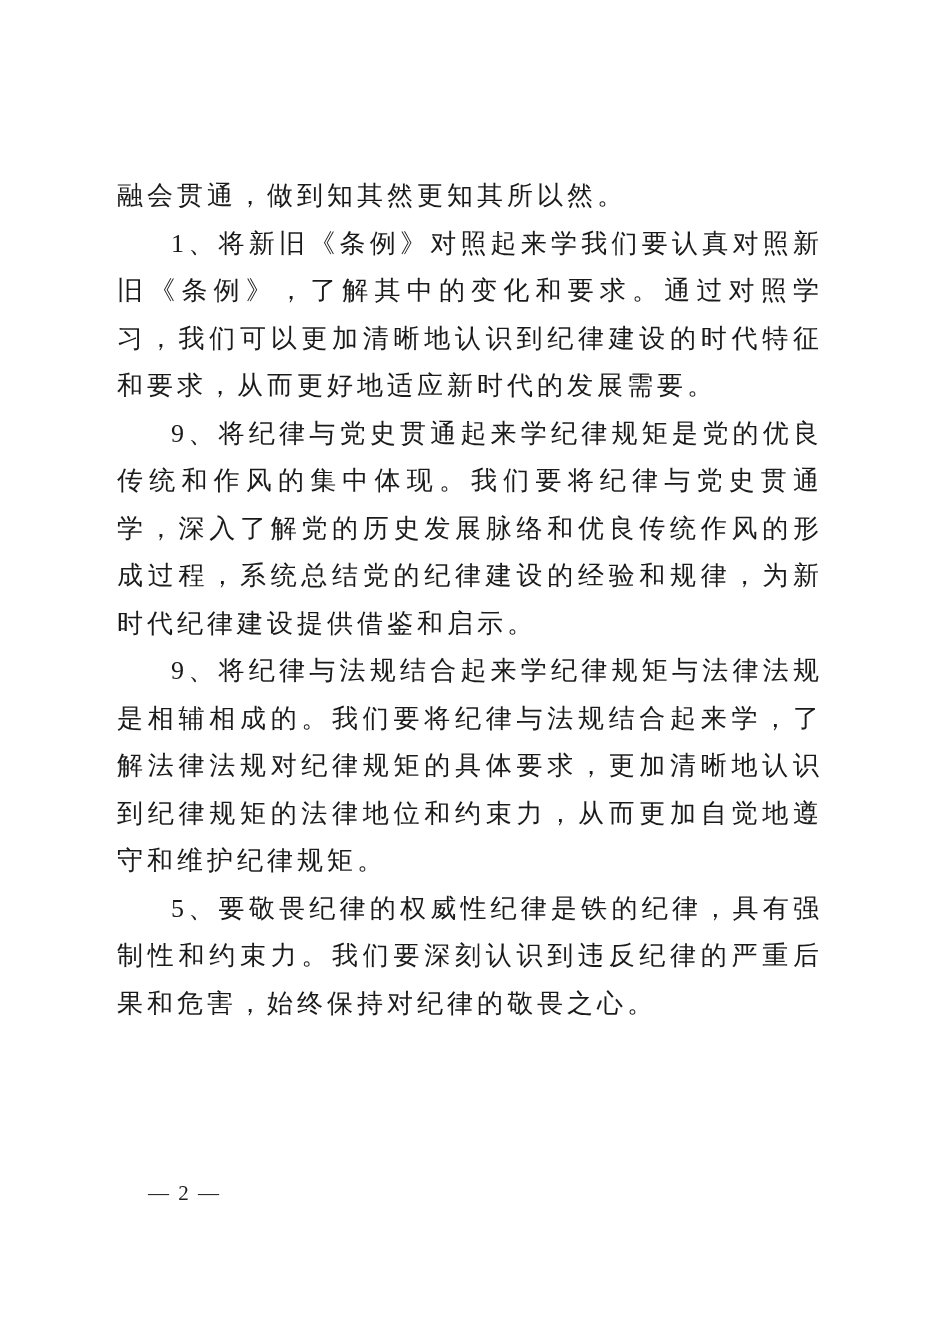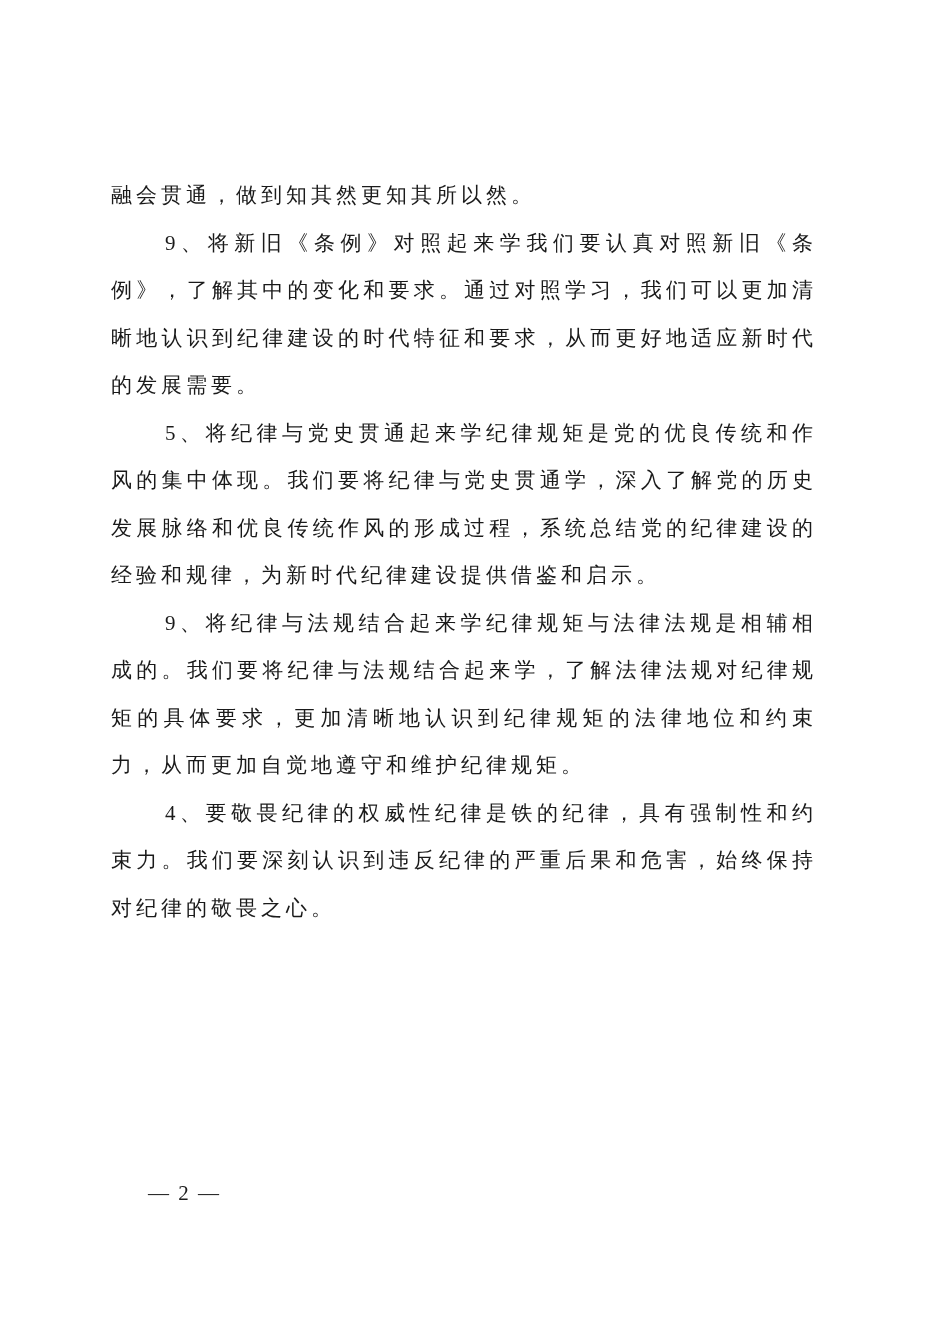--- a/index.html
+++ b/index.html
@@ -13,23 +13,23 @@
     height: 1344px;
     margin: 0 auto;
     background: #ffffff;
     overflow: hidden;
     font-family: "Liberation Serif", "DejaVu Serif", serif;
     color: #1a1a1a;
   }
   .content {
     position: absolute;
     top: 172px;
-    left: 111px;
+    left: 117px;
     width: 706px;
-    font-size: 21px;
+    font-size: 26px;
     line-height: 47.5px;
     letter-spacing: 4px;
     text-align: justify;
     text-justify: inter-character;
   }
   .content p {
     margin: 0;
     padding: 0;
   }
   .content p.indent {
@@ -43,20 +43,20 @@
     letter-spacing: 2px;
     color: #1a1a1a;
   }
 </style>
 </head>
 <body>
 
 <div class="page">
   <div class="content">
     <p class="para">融会贯通，做到知其然更知其所以然。</p>
-    <p class="para indent">9、将新旧《条例》对照起来学我们要认真对照新旧《条例》，了解其中的变化和要求。通过对照学习，我们可以更加清晰地认识到纪律建设的时代特征和要求，从而更好地适应新时代的发展需要。</p>
-    <p class="para indent">5、将纪律与党史贯通起来学纪律规矩是党的优良传统和作风的集中体现。我们要将纪律与党史贯通学，深入了解党的历史发展脉络和优良传统作风的形成过程，系统总结党的纪律建设的经验和规律，为新时代纪律建设提供借鉴和启示。</p>
+    <p class="para indent">1、将新旧《条例》对照起来学我们要认真对照新旧《条例》，了解其中的变化和要求。通过对照学习，我们可以更加清晰地认识到纪律建设的时代特征和要求，从而更好地适应新时代的发展需要。</p>
+    <p class="para indent">9、将纪律与党史贯通起来学纪律规矩是党的优良传统和作风的集中体现。我们要将纪律与党史贯通学，深入了解党的历史发展脉络和优良传统作风的形成过程，系统总结党的纪律建设的经验和规律，为新时代纪律建设提供借鉴和启示。</p>
     <p class="para indent">9、将纪律与法规结合起来学纪律规矩与法律法规是相辅相成的。我们要将纪律与法规结合起来学，了解法律法规对纪律规矩的具体要求，更加清晰地认识到纪律规矩的法律地位和约束力，从而更加自觉地遵守和维护纪律规矩。</p>
-    <p class="para indent">4、要敬畏纪律的权威性纪律是铁的纪律，具有强制性和约束力。我们要深刻认识到违反纪律的严重后果和危害，始终保持对纪律的敬畏之心。</p>
+    <p class="para indent">5、要敬畏纪律的权威性纪律是铁的纪律，具有强制性和约束力。我们要深刻认识到违反纪律的严重后果和危害，始终保持对纪律的敬畏之心。</p>
   </div>
 
   <div class="footer">— 2 —</div>
 </div>
 
 </body></html>

